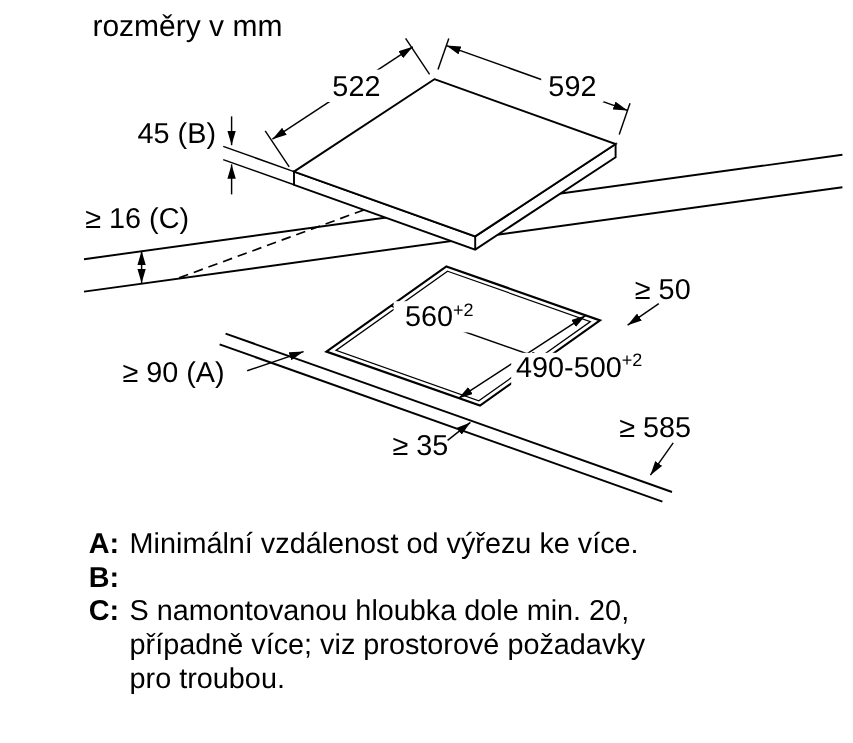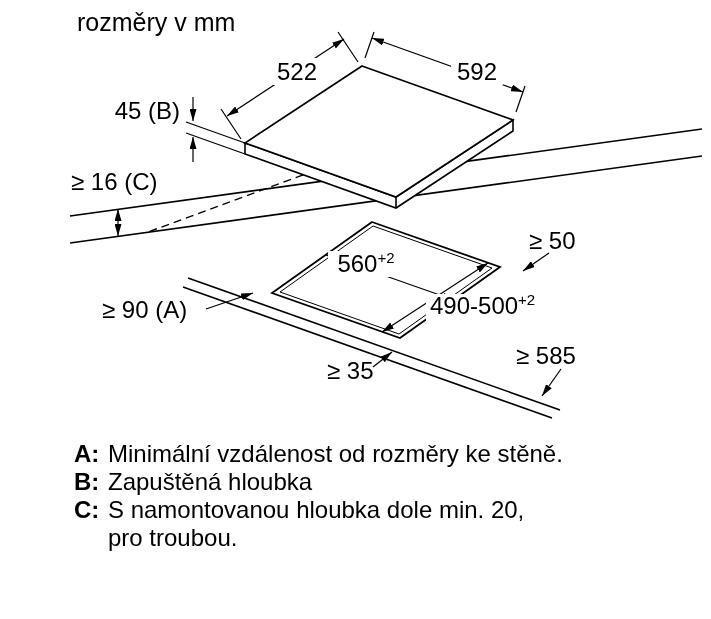--- a/index.html
+++ b/index.html
@@ -104,31 +104,29 @@
     <text x="430" y="314"><tspan>490-500</tspan><tspan class="sup" dy="-9">+2</tspan></text>
     <text x="102" y="318">≥ 90 (A)</text>
     <text x="516" y="364">≥ 585</text>
     <text x="327" y="379">≥ 35</text>
   </svg>
 
   <div class="legend">
     <div class="legend-item">
       <span class="legend-key">A:</span>
       <span class="legend-lines">
-        <div>Minimální vzdálenost od rozměry ke stěně.</div>
+        <div>Minimální vzdálenost od výřezu ke více.</div>
       </span>
     </div>
     <div class="legend-item">
       <span class="legend-key">B:</span>
-      <span class="legend-lines">
-        <div>Zapuštěná hloubka</div>
-      </span>
     </div>
     <div class="legend-item">
       <span class="legend-key">C:</span>
       <span class="legend-lines">
         <div>S namontovanou hloubka dole min. 20,</div>
+        <div>případně více; viz prostorové požadavky</div>
         <div>pro troubou.</div>
       </span>
     </div>
   </div>
 
 </div>
 
 </body></html>

